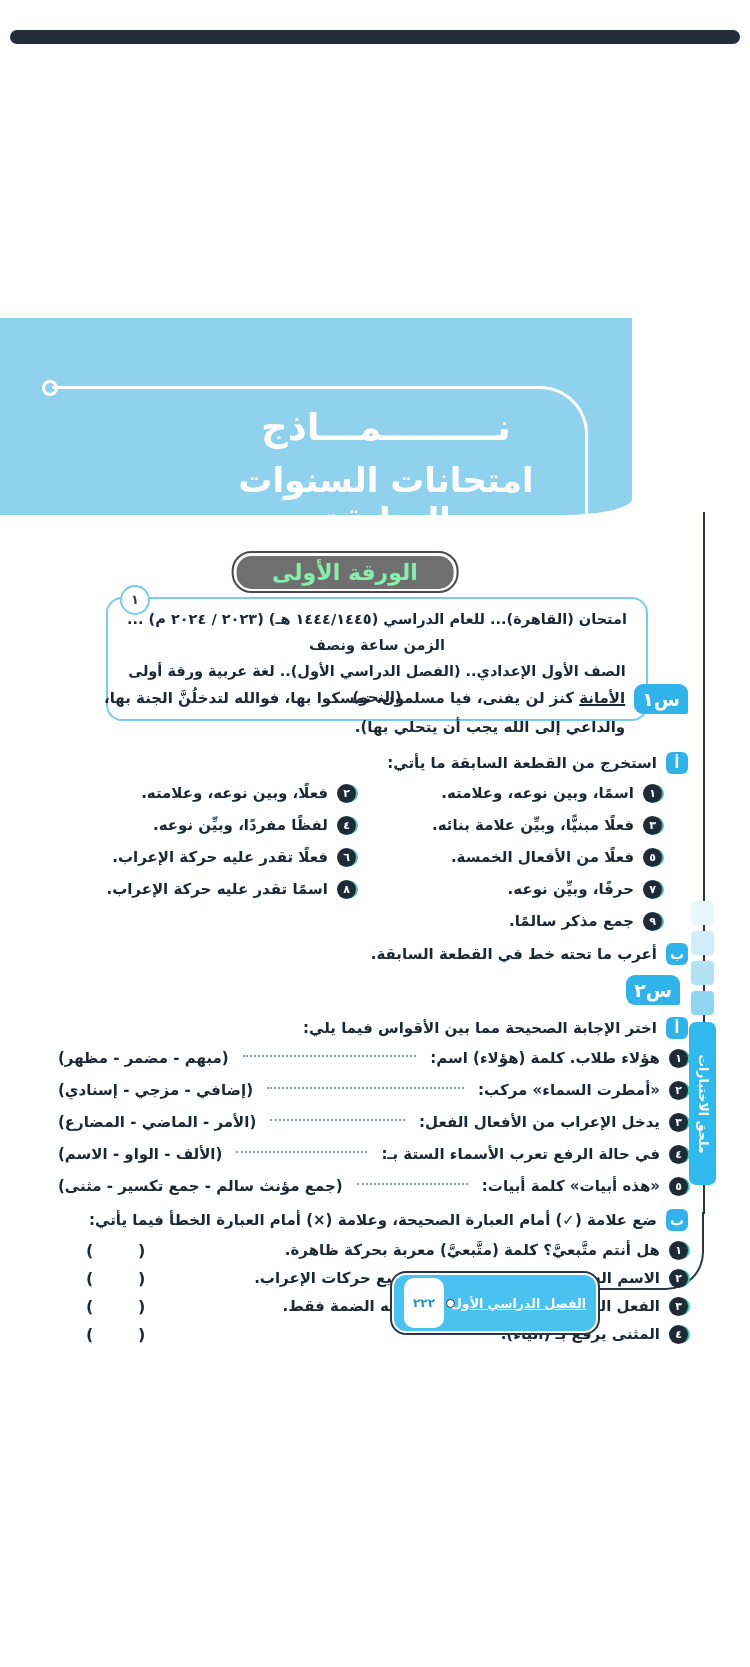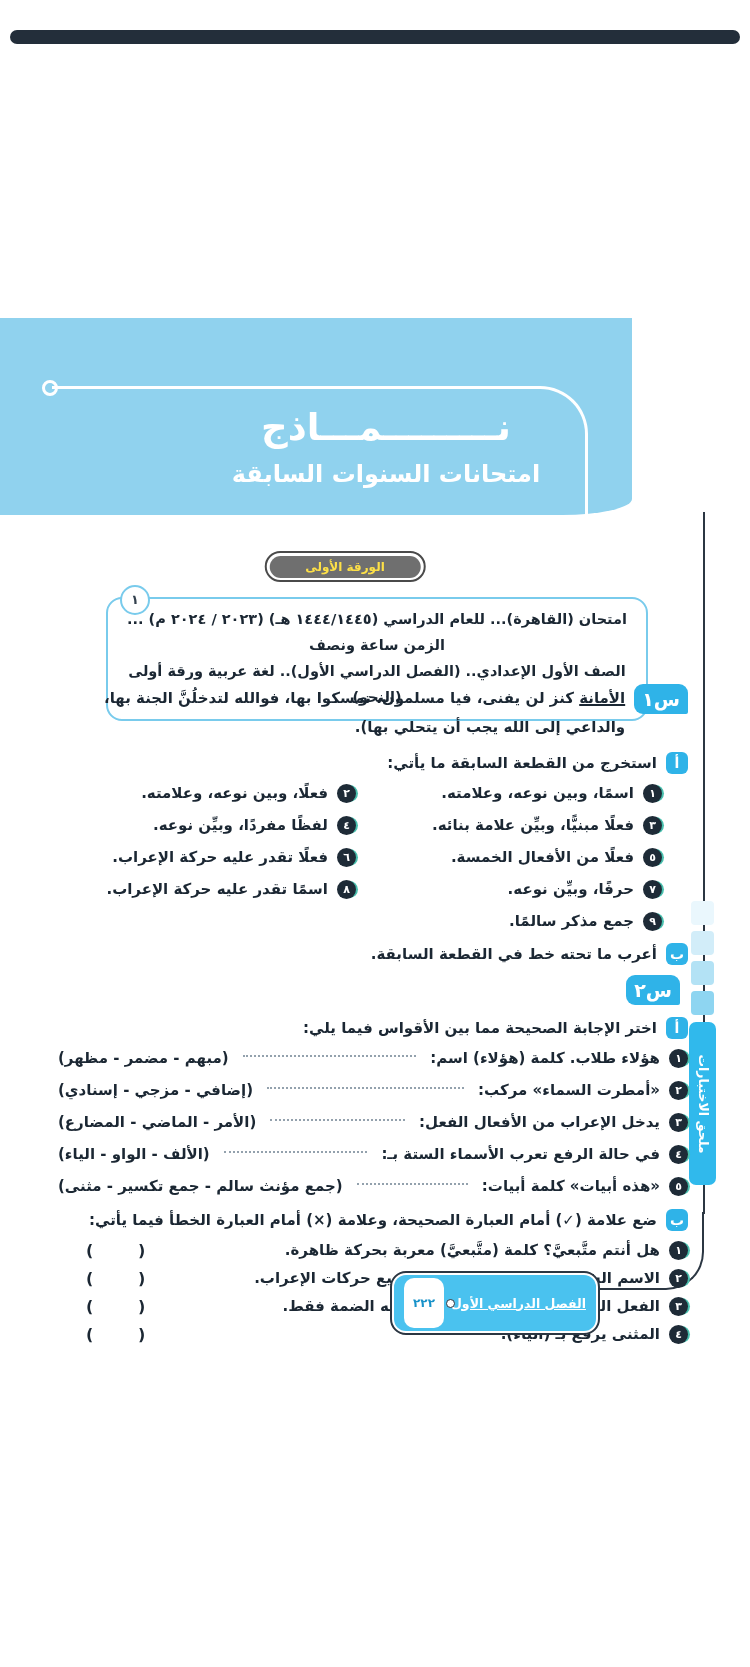--- a/index.html
+++ b/index.html
@@ -12,27 +12,27 @@
   
   .banner{position:absolute;top:318px;left:0;width:632px;height:197px;background:#90d2ee;
           border-bottom-right-radius:70px 16px;}
   .banner-line{position:absolute;left:52px;right:44px;top:68px;height:129px;
                border-top:3.5px solid #fff;border-right:3.5px solid #fff;border-top-right-radius:48px;}
   .banner-dot{position:absolute;left:42px;top:62px;width:10px;height:10px;border:3.5px solid #fff;
               border-radius:50%;background:transparent;}
   .banner-title1{position:absolute;top:88px;right:90px;left:230px;text-align:center;
                  font-size:37px;font-weight:bold;color:#fff;}
   .banner-title2{position:absolute;top:142px;right:90px;left:230px;text-align:center;
-                 font-size:24px;font-weight:bold;color:#fff;}
+                 font-size:34px;font-weight:bold;color:#fff;}
 
   
   .sheet-pill-wrap{position:absolute;top:551px;left:345px;transform:translateX(-50%);
                    border:2px solid #4a4a4a;border-radius:20px;padding:2.5px;background:#fff;}
-  .sheet-pill{background:#6f6f6f;color:#fde047;border-radius:15px;padding:4px 36px;
-              font-size:12px;font-weight:bold;white-space:nowrap;}
+  .sheet-pill{background:#6f6f6f;color:#86efac;border-radius:15px;padding:4px 36px;
+              font-size:22px;font-weight:bold;white-space:nowrap;}
 
   
   .exam-box{position:absolute;top:597px;right:102px;left:106px;border:2.5px solid #79cbec;
             border-radius:16px;padding:7px 16px 9px;text-align:center;font-weight:bold;
             font-size:14.5px;line-height:1.8;background:#fff;}
   .exam-num{position:absolute;top:-14px;left:12px;width:26px;height:26px;border:2px solid #79cbec;
             border-radius:50%;background:#fff;color:#33414e;font-size:13px;line-height:26px;
             text-align:center;font-weight:bold;}
 
   
@@ -212,21 +212,21 @@
           <span class="num-circle">٣</span>
           <span>يدخل الإعراب من الأفعال الفعل:</span>
           <span class="dots"></span>
           <span class="choices">(الأمر - الماضي - المضارع)</span>
         </div>
 
         <div class="mc-row">
           <span class="num-circle">٤</span>
           <span>في حالة الرفع تعرب الأسماء الستة بـ:</span>
           <span class="dots"></span>
-          <span class="choices">(الألف - الواو - الياء)</span>
+          <span class="choices">(الألف - الواو - الاسم)</span>
         </div>
 
         <div class="mc-row">
           <span class="num-circle">٥</span>
           <span>«هذه أبيات» كلمة أبيات:</span>
           <span class="dots"></span>
           <span class="choices">(جمع مؤنث سالم - جمع تكسير - مثنى)</span>
         </div>
       </div>
 

